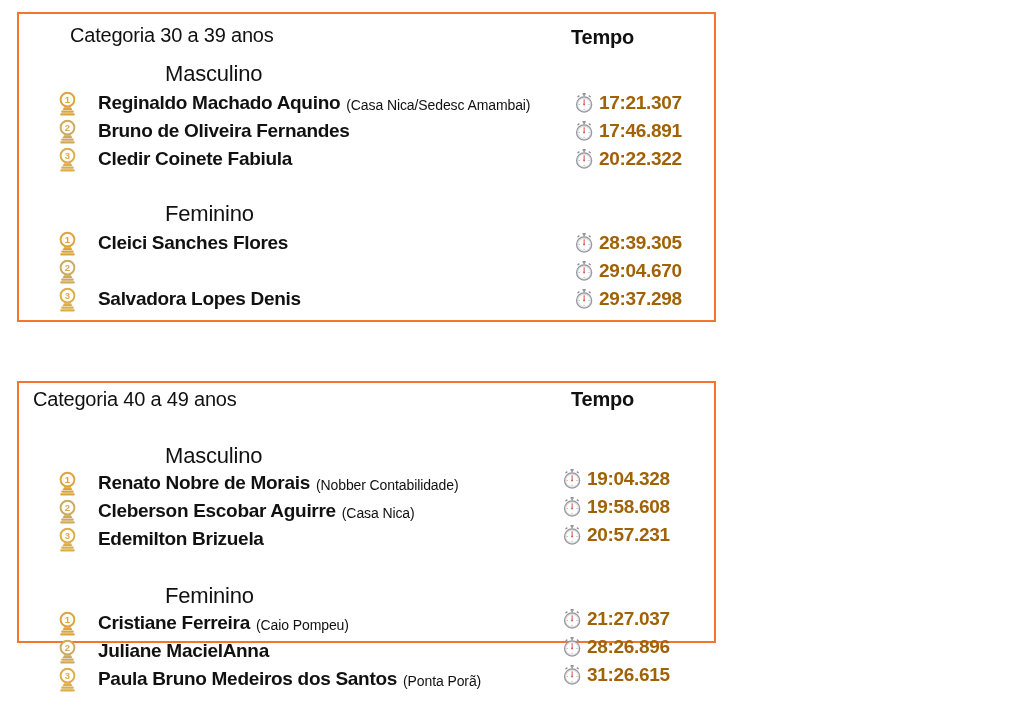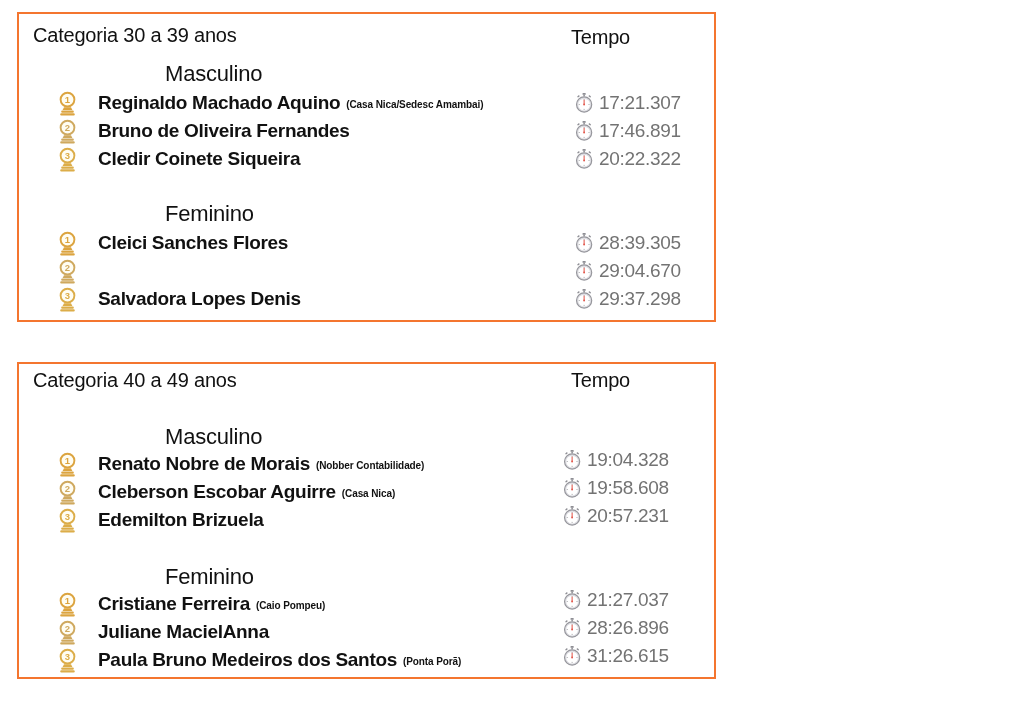--- a/index.html
+++ b/index.html
@@ -6,31 +6,31 @@
   body {
     width:1012px; height:708px; background:#ffffff; position:relative;
     font-family:"Liberation Sans","DejaVu Sans",sans-serif; color:#111;
     overflow:hidden;
   }
   .category-box {
     position:absolute; left:17px; width:699px;
     border:2px solid #F4752F; background:#fff; box-sizing:border-box;
   }
   #box1 { top:12px;  height:310px; }
-  #box2 { top:362px; height:317px; }
+  #box2 { top:381px; height:262px; }
 
   .box-title {
     position:absolute; left:14px; font-size:20px; font-weight:500;
     letter-spacing:-0.2px; white-space:nowrap;
   }
-  #box1 .box-title { top:10px; }
+  #box1 .box-title { top:10px;margin-left:37px; }
   #box2 .box-title { top:5px; }
 
   .tempo-header {
-    position:absolute; left:552px; font-size:20px; font-weight:400;
+    position:absolute; left:552px; font-size:20px; font-weight:700;
     letter-spacing:-0.2px;
   }
   #box1 .tempo-header { top:12px; }
   #box2 .tempo-header { top:5px; }
 
   .section-label {
     position:absolute; left:146px; font-size:22px; font-weight:400;
     letter-spacing:-0.2px;
   }
   #box1 .section-m { top:47px; }  #box1 .section-f { top:187px; }
@@ -43,27 +43,27 @@
   .row {
     height:28px; position:relative; display:flex; align-items:center;
     padding-left:38px;
   }
   .medal { width:21px; height:25px; flex:0 0 auto; display:flex; }
   .name {
     font-size:19px; font-weight:700; letter-spacing:-0.3px;
     margin-left:20px; white-space:nowrap;
   }
   .team {
-    font-size:10px; font-weight:700; letter-spacing:-0.1px;
+    font-size:14px; font-weight:400; letter-spacing:-0.1px;
     margin-left:6px; white-space:nowrap; padding-top:3px;
   }
   .time {
     position:absolute; left:556px; top:50%; transform:translateY(-50%);
     display:flex; align-items:center; gap:5px;
-    font-size:19px; font-weight:400; color:#737373; letter-spacing:-0.3px;
+    font-size:19px; font-weight:700; color:#a16207; letter-spacing:-0.3px;
   }
   #box2 .time { left:544px; transform:translateY(calc(-50% - 4px)); }
   .stopwatch { width:19px; height:22px; display:flex; }
 </style>
 </head>
 <body>
 
 <svg width="0" height="0" style="position:absolute" aria-hidden="true">
   <defs>
     <g id="medal-shape">
@@ -131,21 +131,21 @@
           <span>17:46.891</span>
         </span>
     </div>
     <div class="row">
       <span class="medal" style="color:#DCAD49">
           <svg viewBox="0 0 21 25" width="21" height="25">
             <use href="#medal-shape"></use>
             <text x="10.5" y="12" text-anchor="middle" font-size="9.5" font-weight="bold" fill="currentColor">3</text>
           </svg>
         </span>
-      <span class="name">Cledir Coinete Siqueira</span>
+      <span class="name">Cledir Coinete Fabiula</span>
       <span class="team"></span>
       <span class="time">
           <span class="stopwatch">
             <svg viewBox="0 0 20 22" width="19" height="22">
               <use href="#stopwatch-shape"></use>
             </svg>
           </span>
           <span>20:22.322</span>
         </span>
     </div>

